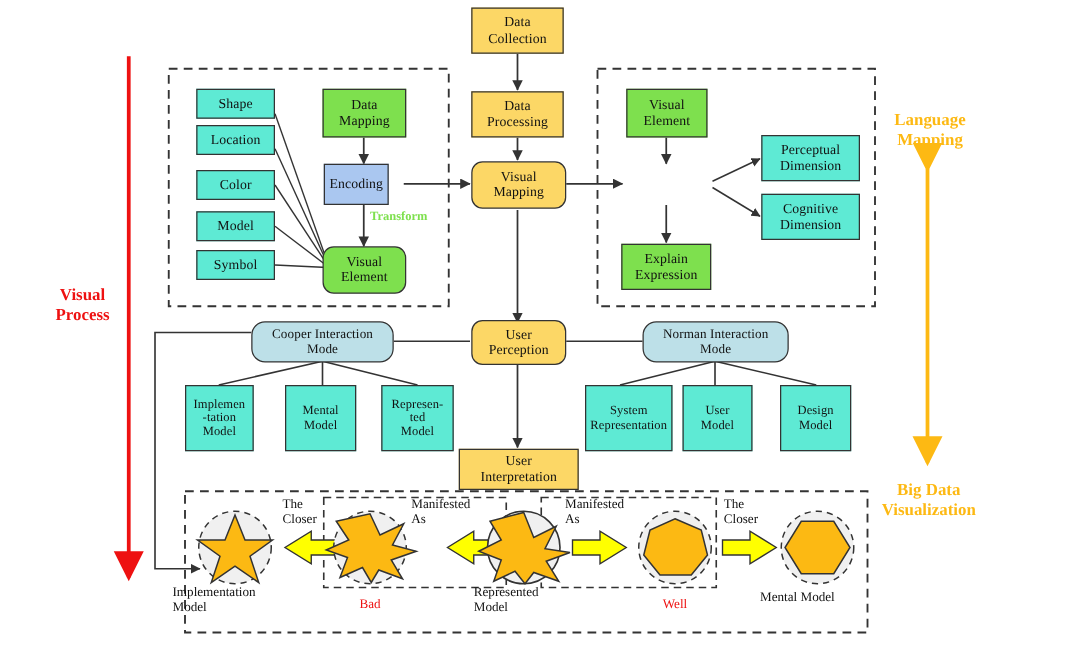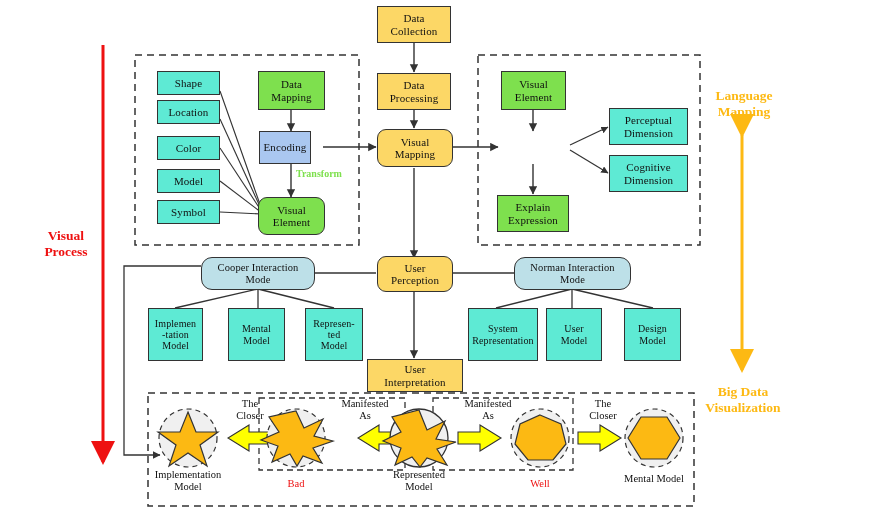--- a/index.html
+++ b/index.html
@@ -17,21 +17,21 @@
   .green{background:#7ee04e;}
   .blue{background:#aac7f0;}
   .lblue{background:#bde0e8;}
   .round{border-radius:9px;}
   .round12{border-radius:11px;}
 
   .sidelabel{position:absolute;text-align:center;font-size:13.5px;line-height:1.2;
              white-space:pre-line;font-weight:bold;}
   .red{color:#ee1111;}
   .orange{color:#fdb913;}
-  .tinylabel{position:absolute;font-size:10.5px;line-height:1.15;text-align:center;
+  .tinylabel{position:absolute;font-size:10.5px;line-height:1.15;
              white-space:pre-line;color:#111;}
   .tinygreen{position:absolute;font-size:10px;color:#7ee04e;font-weight:bold;}
   .redword{position:absolute;font-size:10.5px;color:#ee1111;text-align:center;}
 </style>
 </head>
 <body>
 
 <div id="stage">
 
   <svg id="canvas" viewBox="0 0 871 521">

